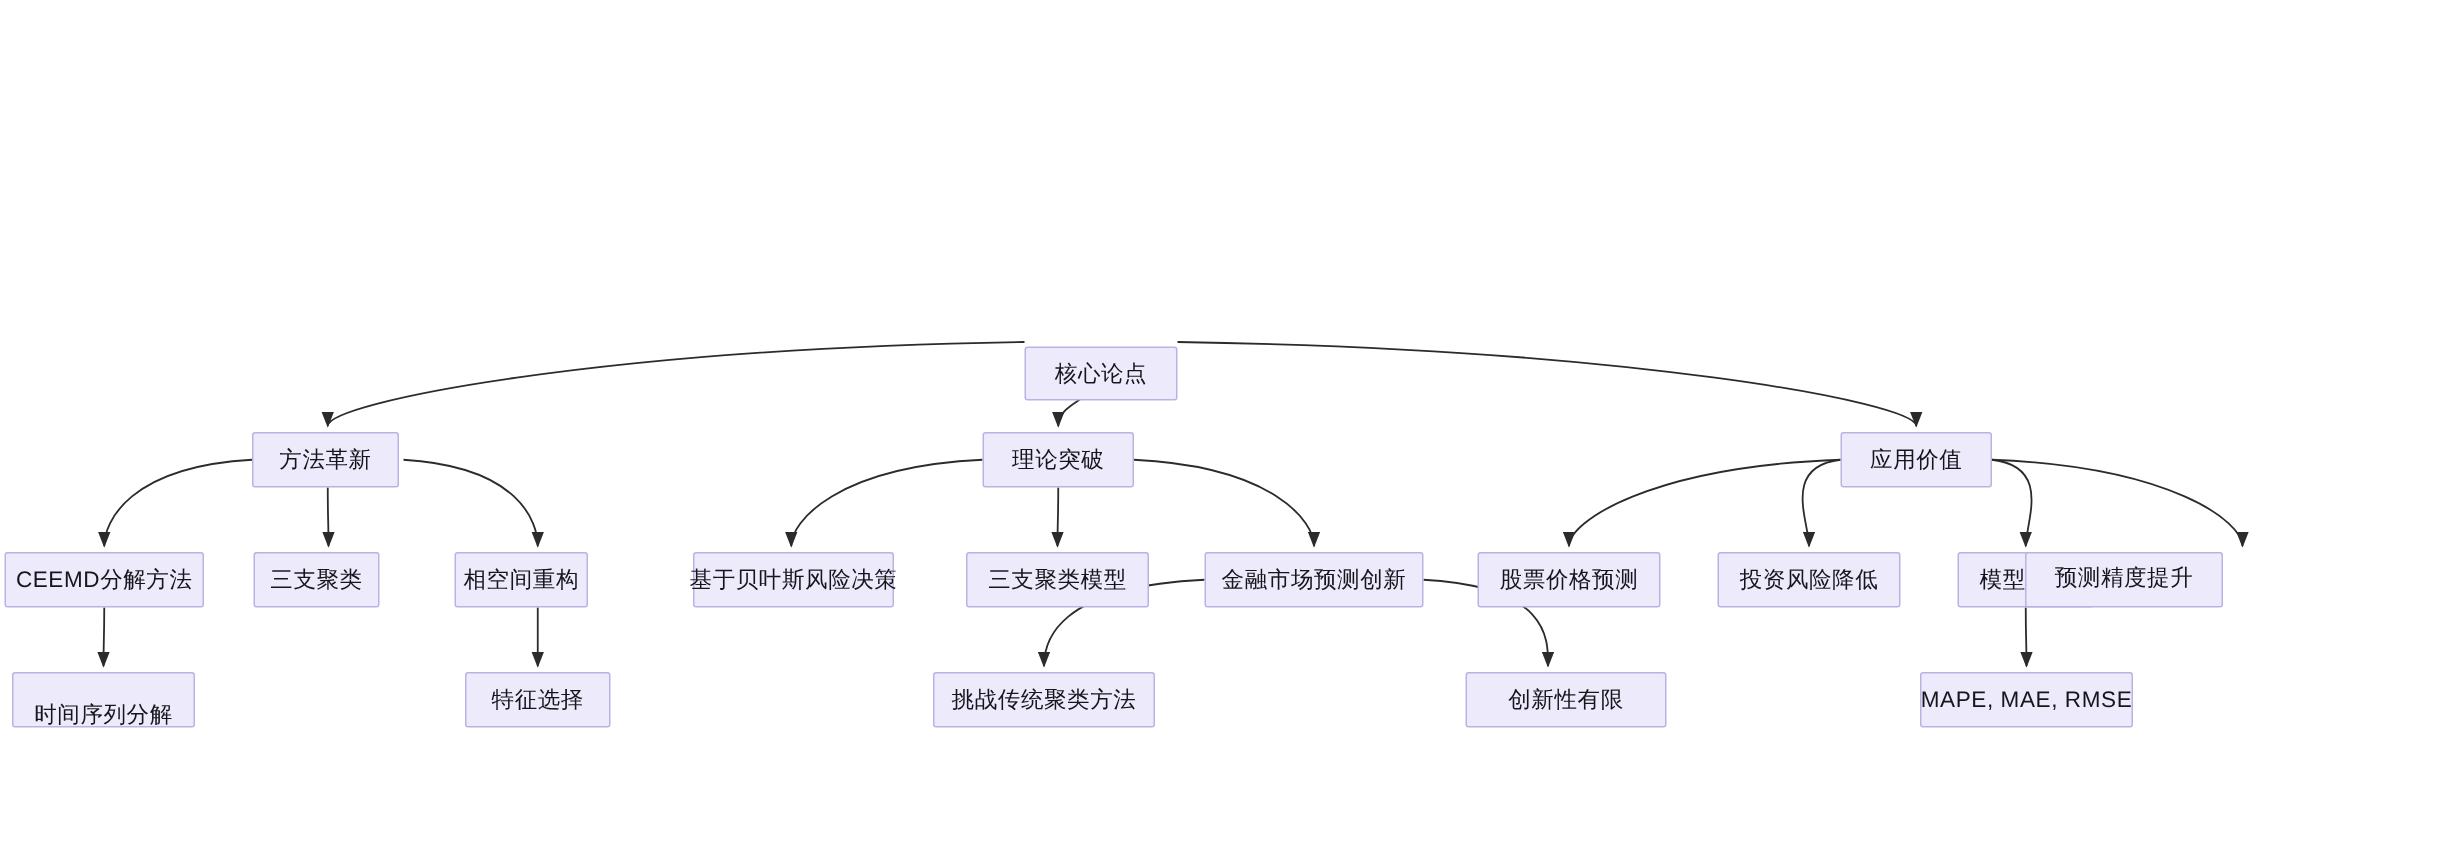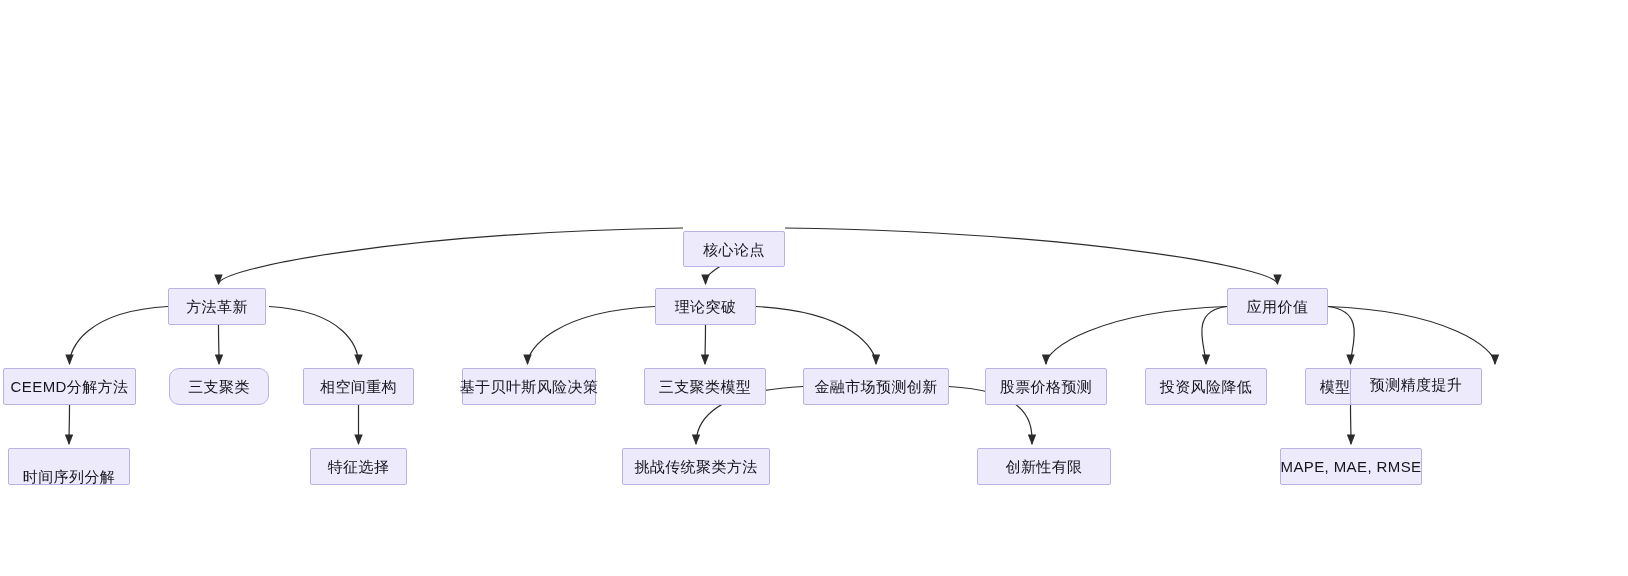--- a/index.html
+++ b/index.html
@@ -88,24 +88,24 @@
       </div>
       <div class="node" style="left: 655px; top: 288px; width: 101px; height: 37px;">
         <span class="node-label">理论突破</span>
       </div>
       <div class="node" style="left: 1227px; top: 288px; width: 101px; height: 37px;">
         <span class="node-label">应用价值</span>
       </div>
       <div class="node" style="left: 3px; top: 368px; width: 133px; height: 37px;">
         <span class="node-label">CEEMD分解方法</span>
       </div>
-      <div class="node" style="left: 169px; top: 368px; width: 100px; height: 37px; border-radius: 10px;">
+      <div class="node" style="left: 169px; top: 368px; width: 84px; height: 37px;">
         <span class="node-label">三支聚类</span>
       </div>
-      <div class="node" style="left: 303px; top: 368px; width: 111px; height: 37px;">
+      <div class="node" style="left: 303px; top: 368px; width: 89px; height: 37px;">
         <span class="node-label">相空间重构</span>
       </div>
       <div class="node" style="left: 462px; top: 368px; width: 134px; height: 37px;">
         <span class="node-label">基于贝叶斯风险决策</span>
       </div>
       <div class="node" style="left: 644px; top: 368px; width: 122px; height: 37px;">
         <span class="node-label">三支聚类模型</span>
       </div>
       <div class="node" style="left: 803px; top: 368px; width: 146px; height: 37px;">
         <span class="node-label">金融市场预测创新</span>

